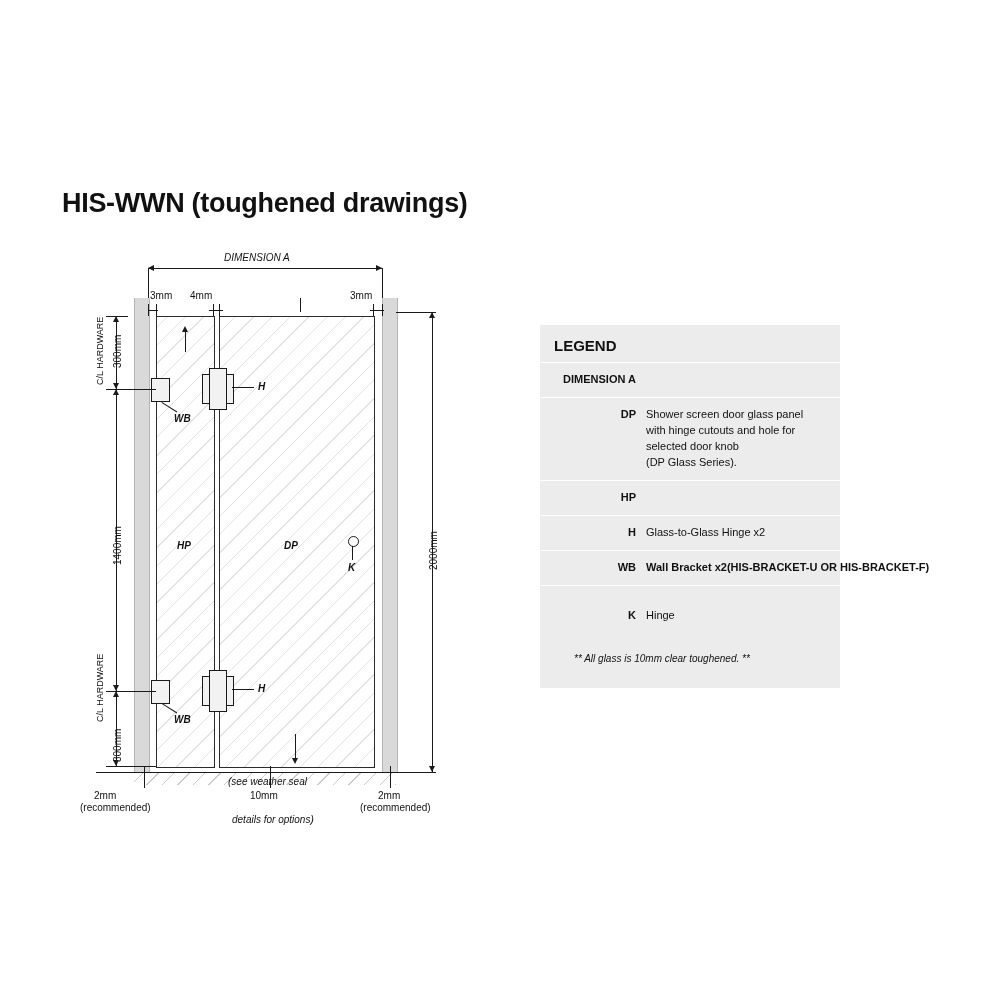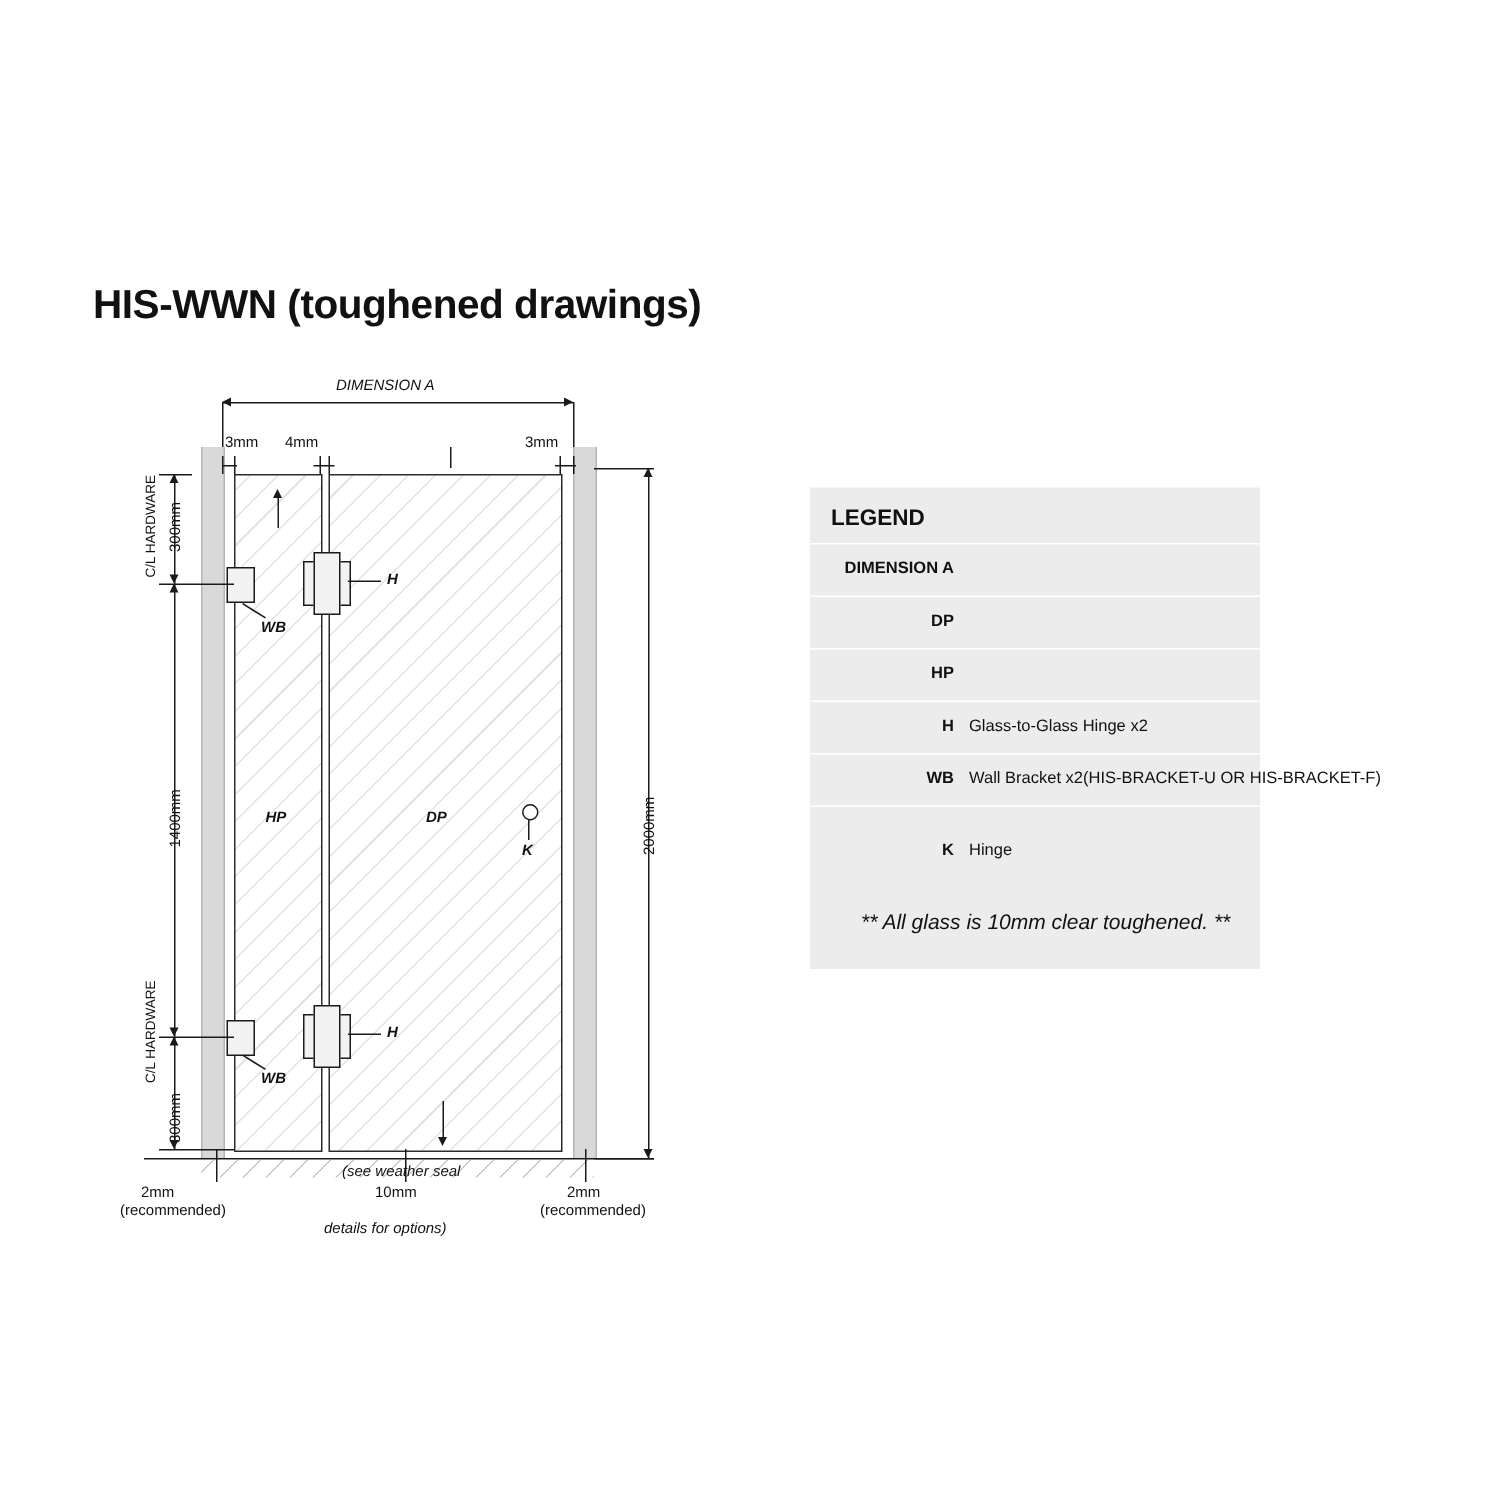--- a/index.html
+++ b/index.html
@@ -144,24 +144,24 @@
     color: #111;
     line-height: 1.45;
   }
   .legend-row .v {
     flex: 1;
     font-size: 11px;
     line-height: 1.45;
     color: #111;
     white-space: pre-line;
   }
-  .legend-row.wide .v { white-space: nowrap; }
+  .legend-row.wide .v { white-space: nowrap; font-weight: bold; }
   .legend-note {
     padding: 14px 0 24px 34px;
-    font-size: 14px;
+    font-size: 10px;
     font-style: italic;
     color: #111;
   }
 </style>
 </head>
 <body>
 
 <div class="page-title">HIS-WWN (toughened drawings)</div>
 
 <div id="drawing">
@@ -255,35 +255,39 @@
   <div class="ln hl" style="left:36px; top:532px; width:340px; background:#1a1a1a;"></div>
   <div class="floor-hatch" style="left:74px; top:533px; width:262px; height:12px;"></div>
 
   <div class="ln vl" style="left:84px; top:526px; height:22px;"></div>
   <div class="lbl" style="left:34px; top:550px;">2mm</div>
   <div class="lbl" style="left:20px; top:562px;">(recommended)</div>
 
   <div class="ln vl" style="left:210px; top:526px; height:22px;"></div>
   <div class="lbl" style="left:190px; top:550px;">10mm</div>
   <div class="lbl it" style="left:168px; top:536px;">(see weather seal</div>
-  <div class="lbl it" style="left:156px; top:574px;">details for options)</div>
+  <div class="lbl it" style="left:172px; top:574px;">details for options)</div>
 
   <div class="ln vl" style="left:330px; top:526px; height:22px;"></div>
   <div class="lbl" style="left:318px; top:550px;">2mm</div>
   <div class="lbl" style="left:300px; top:562px;">(recommended)</div>
 </div>
 
 <div id="legend">
   <div class="legend-title">LEGEND</div>
 
   <div class="legend-row">
     <div class="k">DIMENSION A</div>
   </div>
   <div class="legend-row">
     <div class="k">DP</div>
+    <div class="v">Shower screen door glass panel
+with hinge cutouts and hole for
+selected door knob
+(DP Glass Series).</div>
   </div>
   <div class="legend-row">
     <div class="k">HP</div>
   </div>
   <div class="legend-row">
     <div class="k">H</div>
     <div class="v">Glass-to-Glass Hinge x2</div>
   </div>
   <div class="legend-row wide">
     <div class="k">WB</div>

